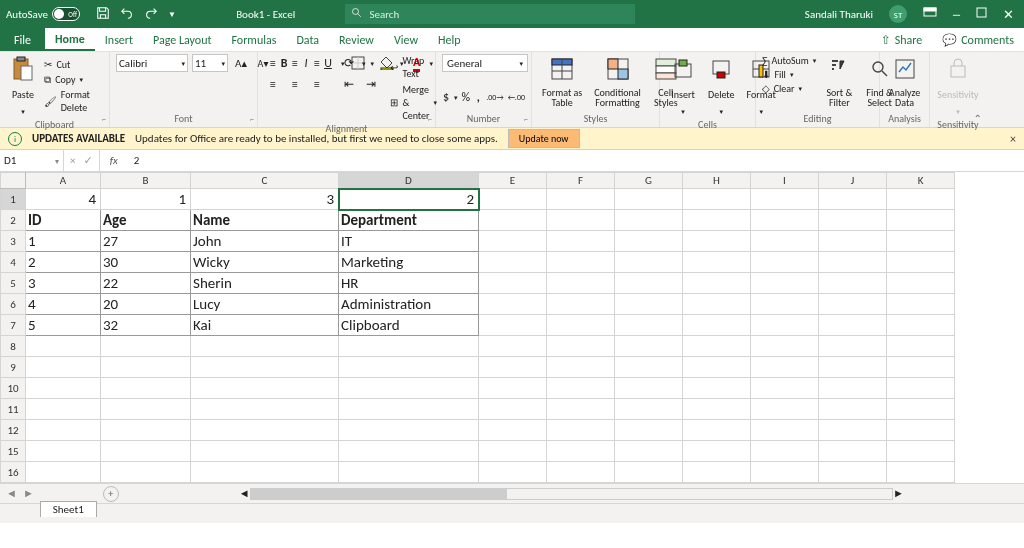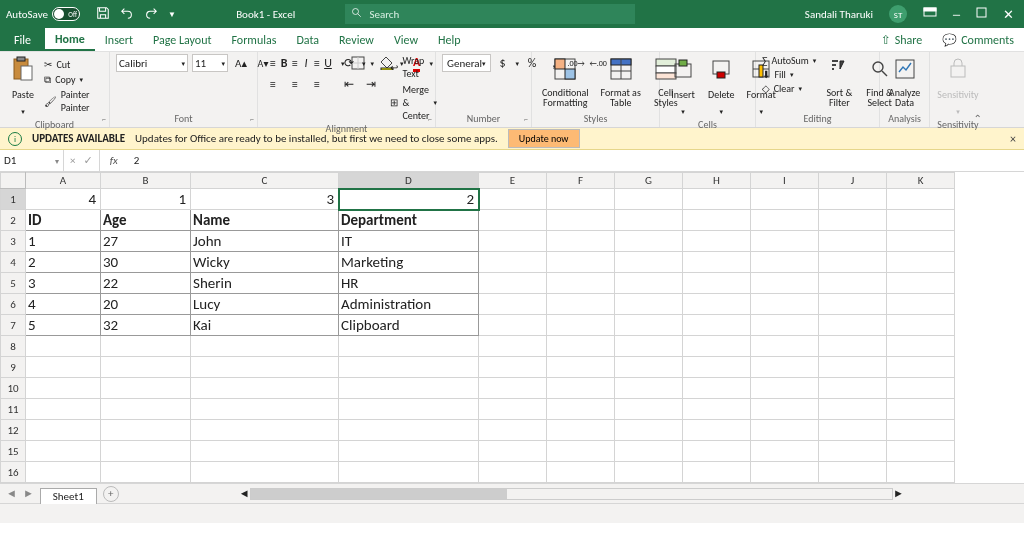--- a/index.html
+++ b/index.html
@@ -68,21 +68,21 @@
   .grid .sel { outline:2px solid #217346; outline-offset:-1px; }
   
   .dt { border:1px solid #999 !important; font-weight:bold; }
   .dc { border:1px solid #999 !important; }
   .colw-A{width:75px}.colw-B{width:90px}.colw-C{width:148px}.colw-D{width:140px}
   .colw-n{width:68px}
 
   
   .sheettabs { height:20px; background:#f3f2f1; display:flex; align-items:center; border-top:1px solid #d6d6d6; font-size:11px; }
   .sheettabs .nav { padding:0 6px; color:#888; display:flex; gap:6px; }
-  .sheettabs .st { background:#fff; border:1px solid #aaa; border-bottom:none; padding:1px 12px; position:relative; top:2px; }
+  .sheettabs .st { background:#fff; border:1px solid #aaa; border-bottom:none; padding:1px 12px; position:relative; top:15px; }
   .sheettabs .add { width:16px; height:16px; border:1px solid #bbb; border-radius:50%; margin-left:6px; display:flex; align-items:center; justify-content:center; font-size:11px; color:#666; }
   .hscroll { flex:1; margin:0 120px; height:12px; display:flex; align-items:center; }
   .hscroll .track { flex:1; border:1px solid #ccc; height:12px; position:relative; }
   .hscroll .thumb { position:absolute; left:0; width:40%; height:100%; background:#cdcdcd; }
 
   
   .status { height:20px; background:#f3f2f1; border-top:1px solid #d6d6d6; display:flex; align-items:center; font-size:10px; padding:0 6px; }
 
   svg { fill:currentColor; stroke:currentColor; }
   .collapse { position:absolute; right:4px; bottom:2px; }
@@ -172,21 +172,21 @@
             <span>✂</span>
             <span>Cut</span>
           </div>
         <div class="li">
             <span>⧉</span>
             <span>Copy</span>
             <span style="font-size:7px"> ▾</span>
           </div>
         <div class="li">
             <span>🖌</span>
-            <span>Painter Painter</span>
+            <span>Format Delete</span>
           </div>
       </div>
     </div>
     <div class="label">Clipboard</div>
     <span class="dl">⌐</span>
   </div>
 
   <div class="group" style="width:148px">
     <div style="display:flex;gap:3px">
       <div class="row">
@@ -260,21 +260,21 @@
             <span>Merge &amp; Center</span>
             <span style="font-size:7px">▾</span>
           </div>
       </div>
     </div>
     <div class="label">Alignment</div>
     <span class="dl">⌐</span>
   </div>
 
   <div class="group" style="width:96px">
-    <div style="display:flex;flex-direction:row;gap:3px">
+    <div style="display:flex;flex-direction:column;gap:16px">
       <div class="num-box">
           <span>General</span>
           <span style="font-size:7px">▾</span>
         </div>
       <div class="row" style="font-size:11px">
         <span class="icon-btn">$</span>
           <span style="font-size:7px">▾</span>
         <span class="icon-btn">%</span>
         <span class="icon-btn" style="font-weight:bold">,</span>
         <span class="icon-btn" style="font-size:8px">.00→</span>
@@ -284,37 +284,37 @@
     <div class="label">Number</div>
     <span class="dl">⌐</span>
   </div>
 
   <div class="group" style="width:128px">
     <div class="row">
       <div class="btn-lg">
           <span class="ic">
             <svg width="22" height="22" viewBox="0 0 22 22">
               <rect x="1" y="1" width="20" height="20" fill="none" stroke="#444"></rect>
+              <rect x="1" y="1" width="20" height="6" fill="#4472c4"></rect>
+              <path d="M1 13h20M11 1v20" stroke="#444"></path>
+            </svg>
+          </span>
+          <span style="white-space:pre;text-align:center;line-height:1">Format as
+Table</span>
+        </div>
+      <div class="btn-lg">
+          <span class="ic">
+            <svg width="22" height="22" viewBox="0 0 22 22">
+              <rect x="1" y="1" width="20" height="20" fill="none" stroke="#444"></rect>
               <rect x="1" y="1" width="10" height="10" fill="#f4b183"></rect>
               <rect x="11" y="11" width="10" height="10" fill="#9dc3e6"></rect>
             </svg>
           </span>
           <span style="white-space:pre;text-align:center;line-height:1">Conditional
 Formatting</span>
-        </div>
-      <div class="btn-lg">
-          <span class="ic">
-            <svg width="22" height="22" viewBox="0 0 22 22">
-              <rect x="1" y="1" width="20" height="20" fill="none" stroke="#444"></rect>
-              <rect x="1" y="1" width="20" height="6" fill="#4472c4"></rect>
-              <path d="M1 13h20M11 1v20" stroke="#444"></path>
-            </svg>
-          </span>
-          <span style="white-space:pre;text-align:center;line-height:1">Format as
-Table</span>
         </div>
       <div class="btn-lg">
           <span class="ic">
             <svg width="22" height="22" viewBox="0 0 22 22">
               <rect x="1" y="1" width="20" height="7" fill="#e2efda" stroke="#444"></rect>
               <rect x="1" y="8" width="20" height="7" fill="#fff" stroke="#444"></rect>
               <rect x="1" y="15" width="20" height="6" fill="#fce4d6" stroke="#444"></rect>
             </svg>
           </span>
           <span style="white-space:pre;text-align:center;line-height:1">Cell

